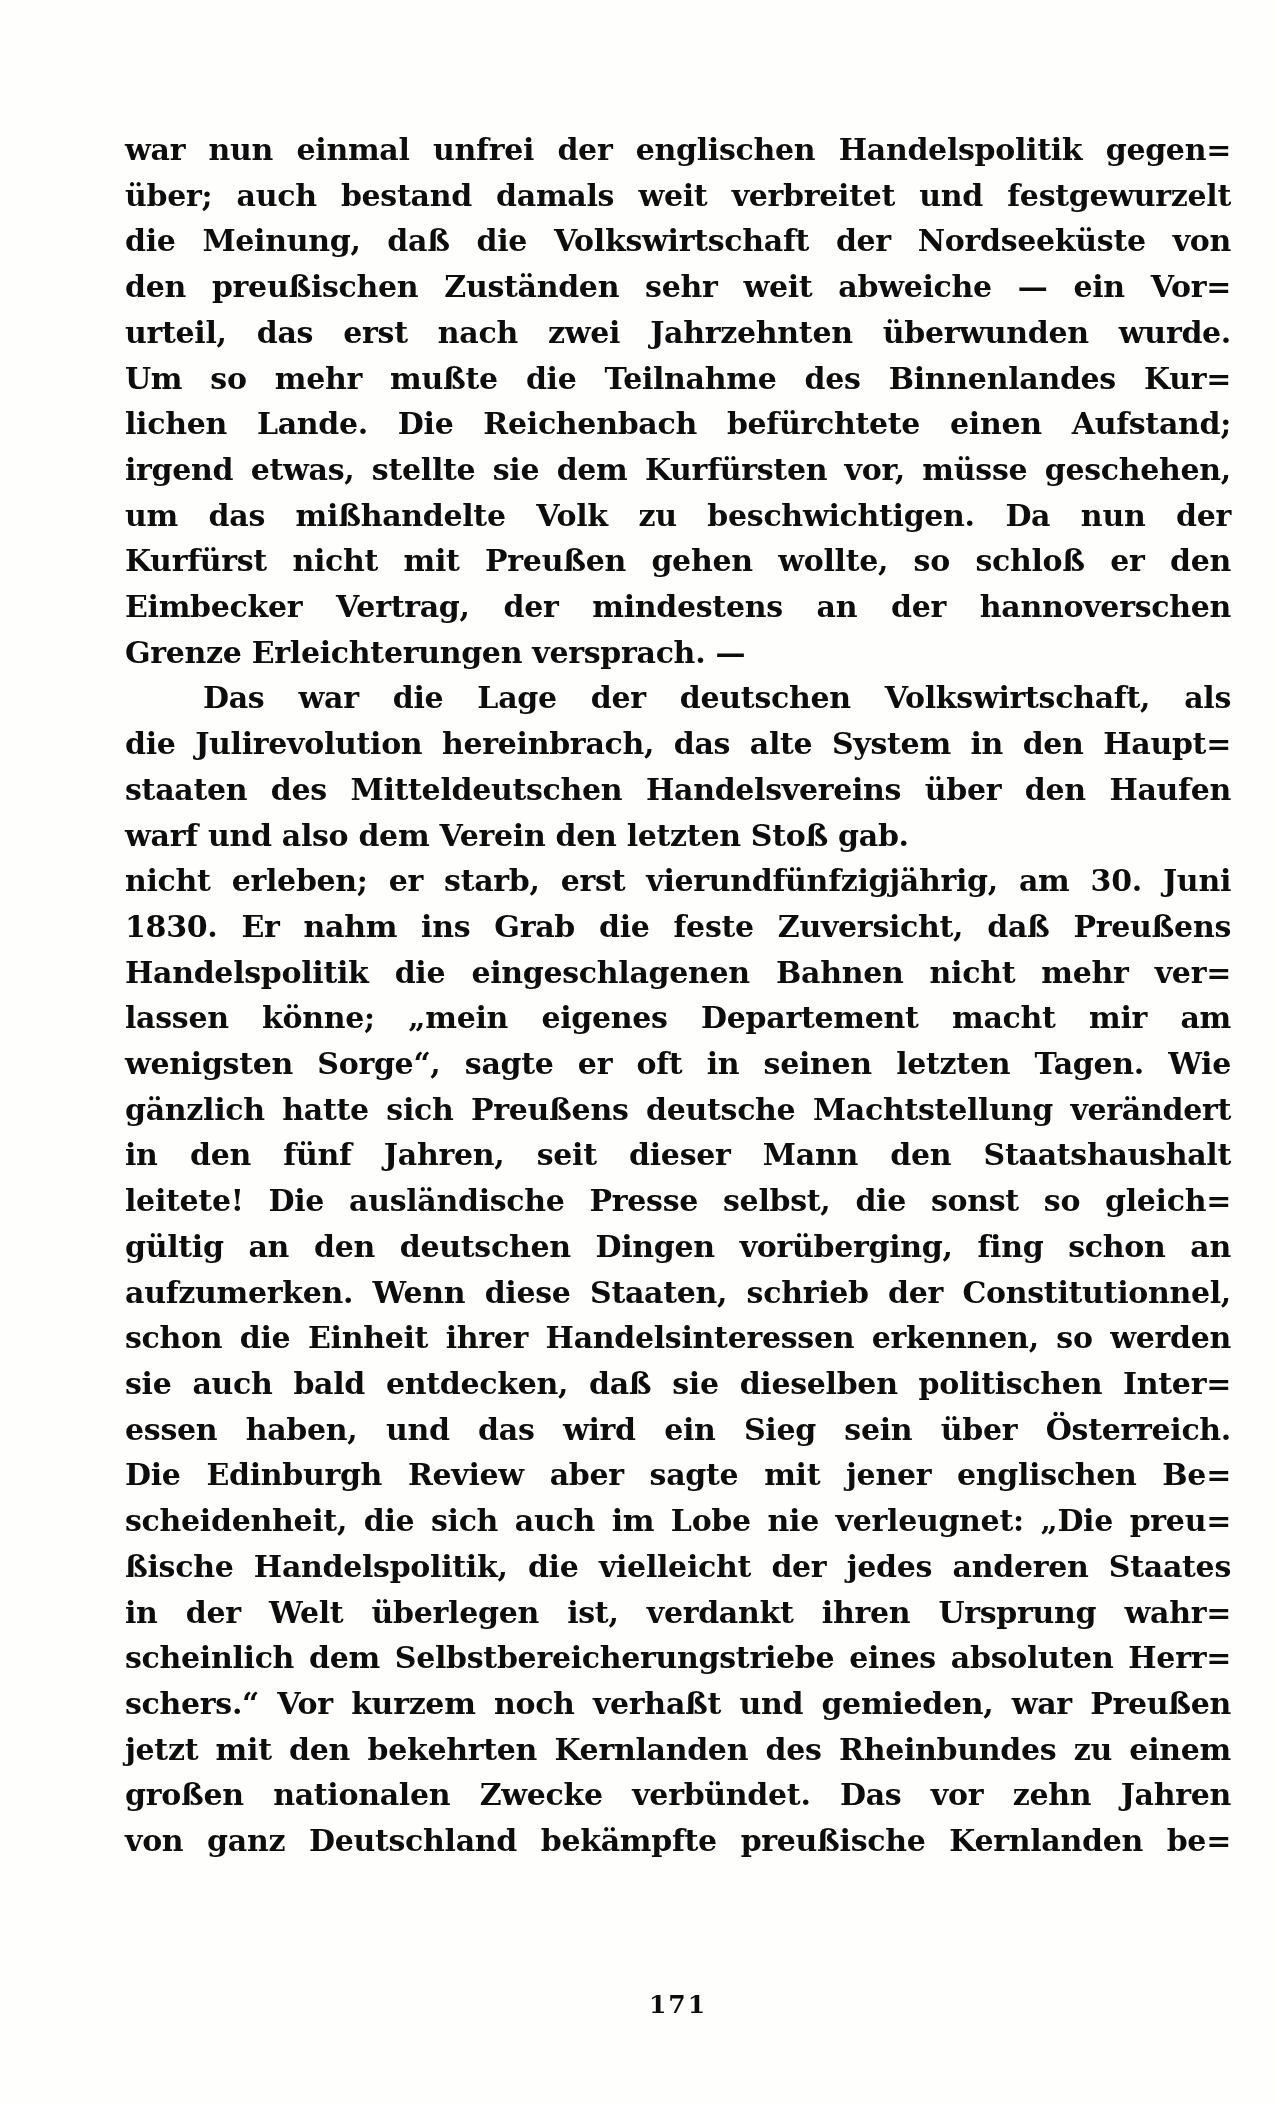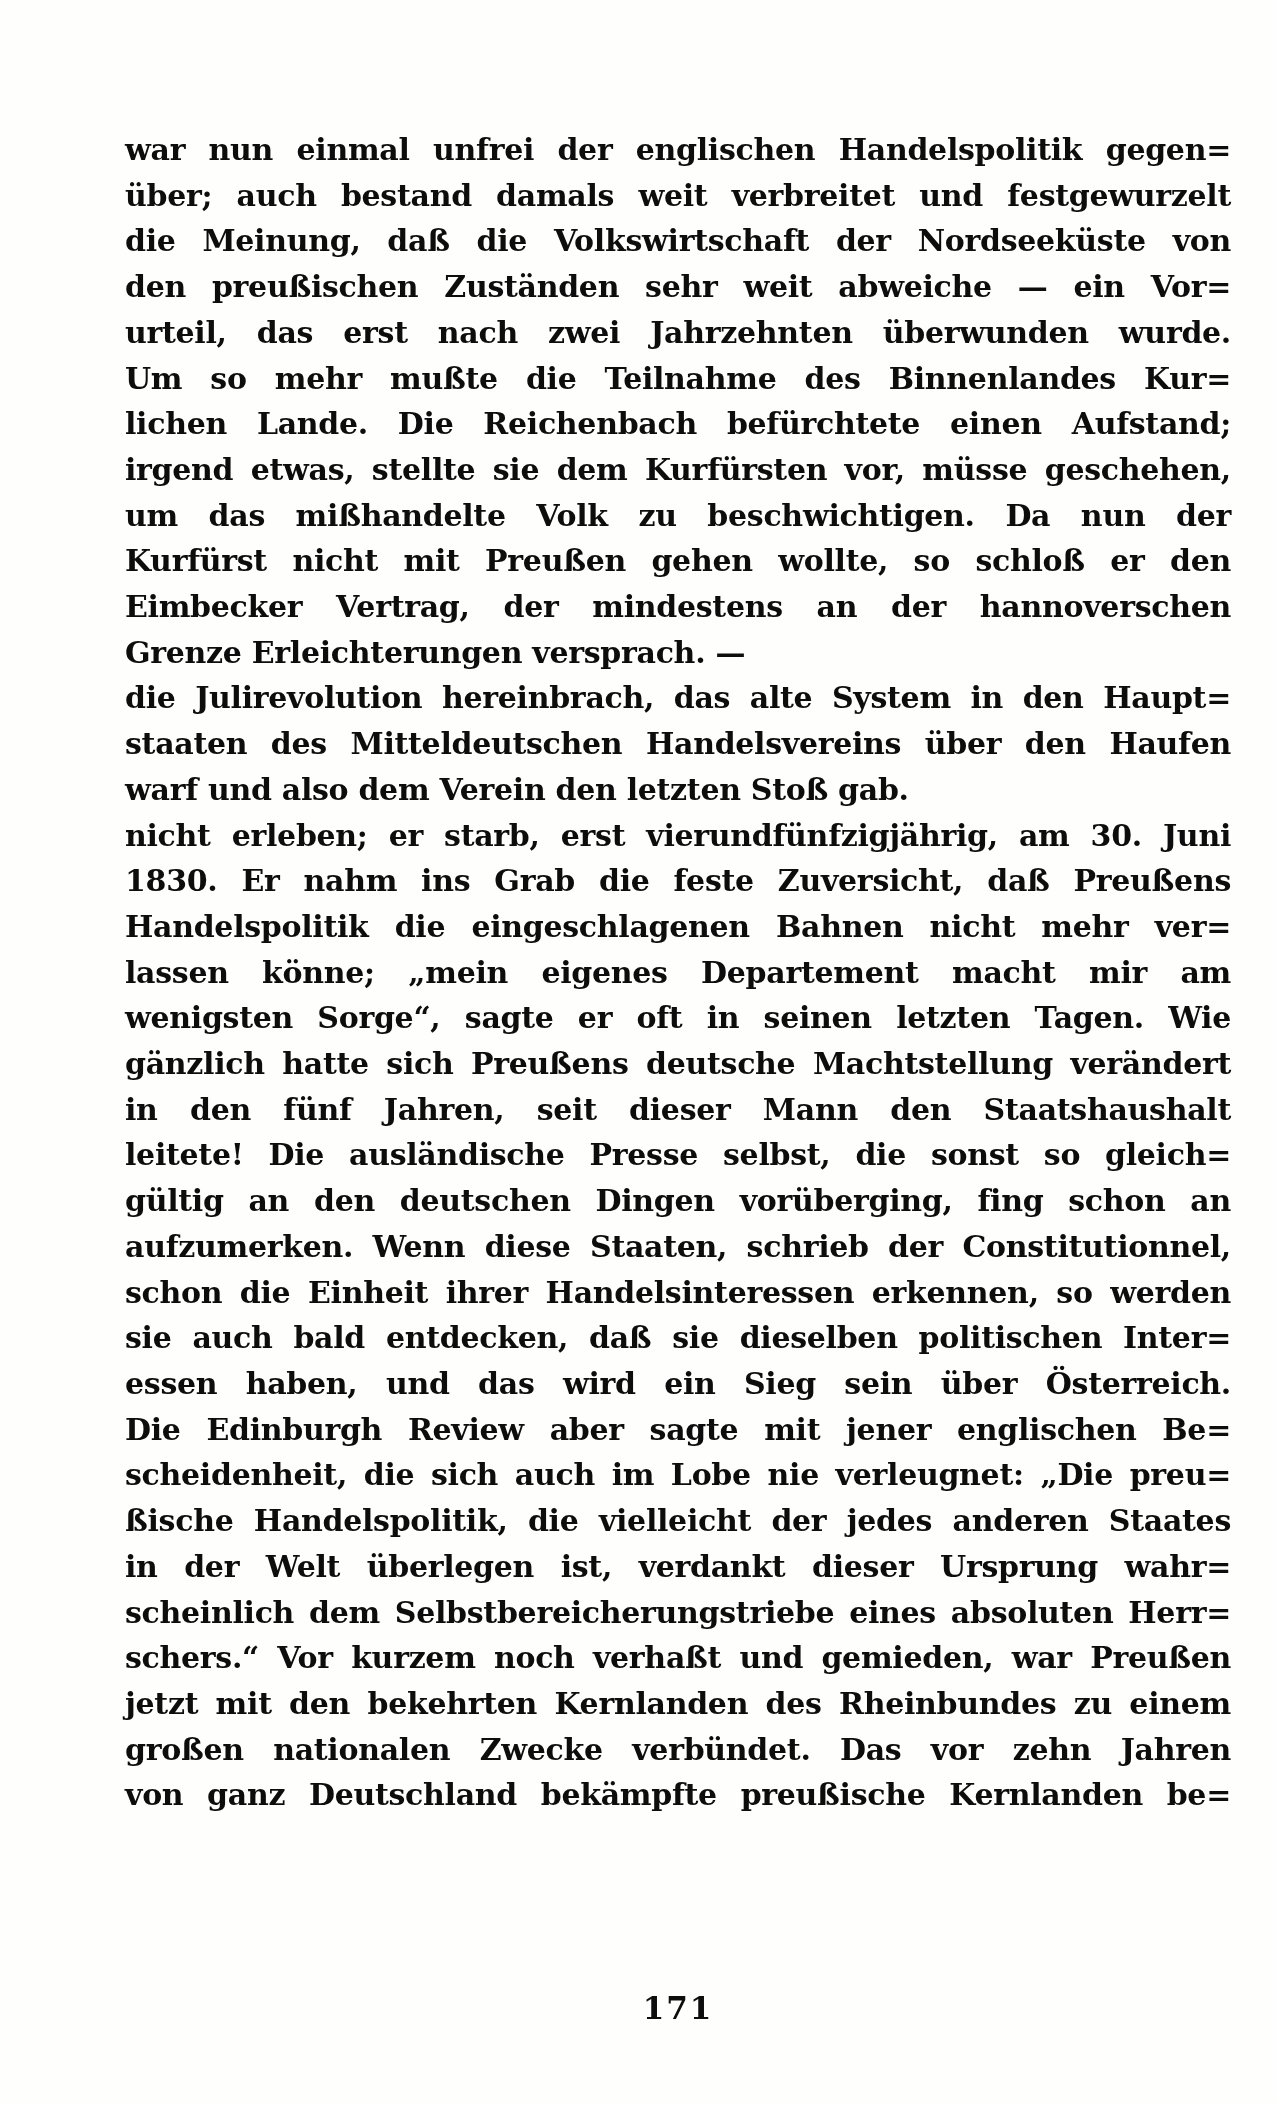--- a/index.html
+++ b/index.html
@@ -36,21 +36,21 @@
   }
   .line.indent{
     padding-left:78px;
   }
   .pagenum{
     position:absolute;
     left:125px;
     top:1990px;
     width:1106px;
     text-align:center;
-    font-size:31px;
+    font-size:25px;
     font-weight:700;
     letter-spacing:2px;
     color:#0d0d0d;
   }
 </style>
 </head>
 <body>
 
 <div class="page">
   <div class="textblock" id="textblock">
@@ -59,40 +59,41 @@
       <div class="line">die Meinung, daß die Volkswirtschaft der Nordseeküste von</div>
       <div class="line">den preußischen Zuständen sehr weit abweiche — ein Vor=</div>
       <div class="line">urteil, das erst nach zwei Jahrzehnten überwunden wurde.</div>
       <div class="line">Um so mehr mußte die Teilnahme des Binnenlandes Kur=</div>
       <div class="line">lichen Lande. Die Reichenbach befürchtete einen Aufstand;</div>
       <div class="line">irgend etwas, stellte sie dem Kurfürsten vor, müsse geschehen,</div>
       <div class="line">um das mißhandelte Volk zu beschwichtigen. Da nun der</div>
       <div class="line">Kurfürst nicht mit Preußen gehen wollte, so schloß er den</div>
       <div class="line">Eimbecker Vertrag, der mindestens an der hannoverschen</div>
       <div class="line short">Grenze Erleichterungen versprach. —</div>
+      <div class="line indent">Das war die Lage der deutschen Volkswirtschaft, als</div>
       <div class="line">die Julirevolution hereinbrach, das alte System in den Haupt=</div>
       <div class="line">staaten des Mitteldeutschen Handelsvereins über den Haufen</div>
       <div class="line short">warf und also dem Verein den letzten Stoß gab.</div>
       <div class="line">nicht erleben; er starb, erst vierundfünfzigjährig, am 30. Juni</div>
       <div class="line">1830. Er nahm ins Grab die feste Zuversicht, daß Preußens</div>
       <div class="line">Handelspolitik die eingeschlagenen Bahnen nicht mehr ver=</div>
       <div class="line">lassen könne; „mein eigenes Departement macht mir am</div>
       <div class="line">wenigsten Sorge“, sagte er oft in seinen letzten Tagen. Wie</div>
       <div class="line">gänzlich hatte sich Preußens deutsche Machtstellung verändert</div>
       <div class="line">in den fünf Jahren, seit dieser Mann den Staatshaushalt</div>
       <div class="line">leitete! Die ausländische Presse selbst, die sonst so gleich=</div>
       <div class="line">gültig an den deutschen Dingen vorüberging, fing schon an</div>
       <div class="line">aufzumerken. Wenn diese Staaten, schrieb der Constitutionnel,</div>
       <div class="line">schon die Einheit ihrer Handelsinteressen erkennen, so werden</div>
       <div class="line">sie auch bald entdecken, daß sie dieselben politischen Inter=</div>
       <div class="line">essen haben, und das wird ein Sieg sein über Österreich.</div>
       <div class="line">Die Edinburgh Review aber sagte mit jener englischen Be=</div>
       <div class="line">scheidenheit, die sich auch im Lobe nie verleugnet: „Die preu=</div>
       <div class="line">ßische Handelspolitik, die vielleicht der jedes anderen Staates</div>
-      <div class="line">in der Welt überlegen ist, verdankt dieser Ursprung wahr=</div>
+      <div class="line">in der Welt überlegen ist, verdankt ihren Ursprung wahr=</div>
       <div class="line">scheinlich dem Selbstbereicherungstriebe eines absoluten Herr=</div>
       <div class="line">schers.“ Vor kurzem noch verhaßt und gemieden, war Preußen</div>
       <div class="line">jetzt mit den bekehrten Kernlanden des Rheinbundes zu einem</div>
       <div class="line">großen nationalen Zwecke verbündet. Das vor zehn Jahren</div>
       <div class="line">von ganz Deutschland bekämpfte preußische Kernlanden be=</div>
     </div>
   <div class="pagenum">171</div>
 </div>
 
 </body></html>

